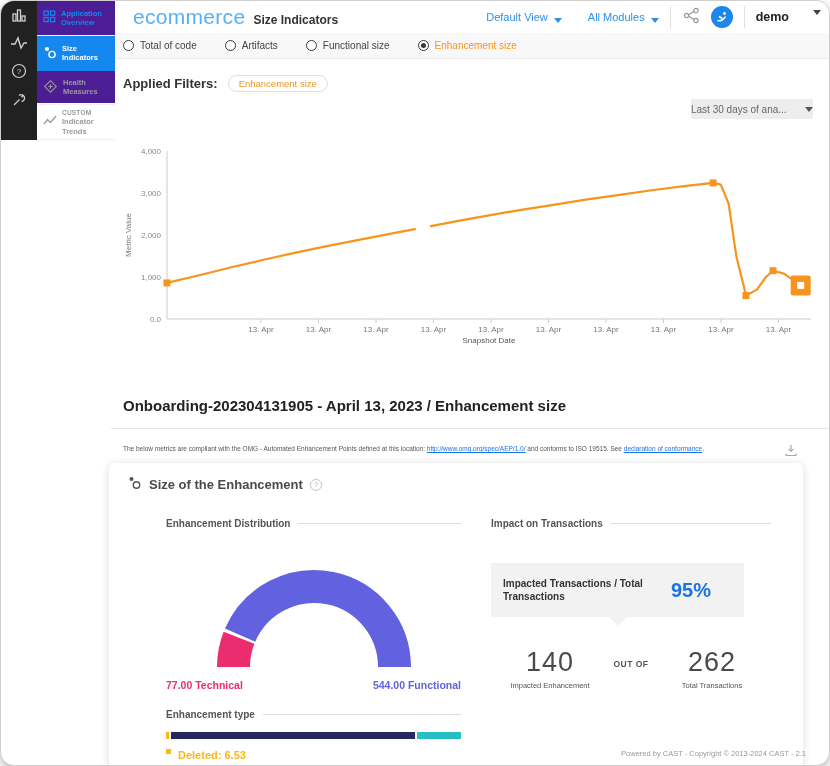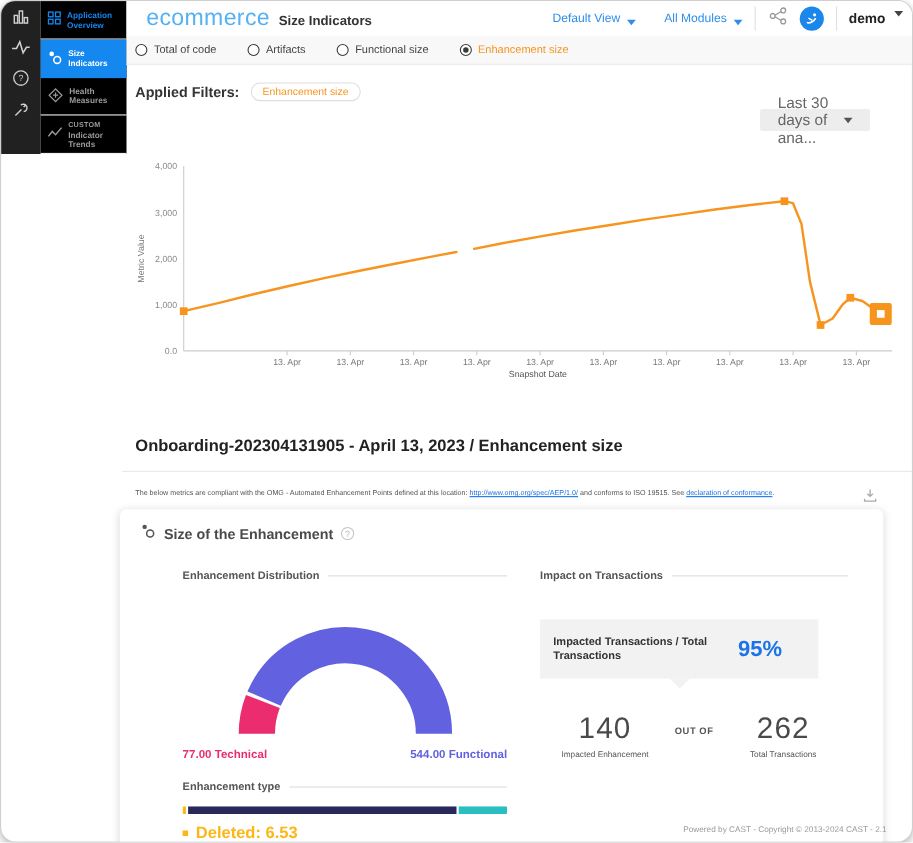--- a/index.html
+++ b/index.html
@@ -8,58 +8,58 @@
   #app {
     position:relative; width:830px; height:766px; background:#fff;
     border:1px solid #cfcfcf; border-radius:14px; overflow:hidden;
     box-shadow:0 3px 8px rgba(0,0,0,.28);
   }
   
   .rail { position:absolute; left:0; top:0; width:36px; height:139px; background:#212121;
           display:flex; flex-direction:column; align-items:center; padding-top:6px; gap:13px; }
   .rail svg { display:block; }
   
-  .subnav { position:absolute; left:36px; top:0; width:78px; height:139px; background:#000000; }
+  .subnav { position:absolute; left:36px; top:0; width:78px; height:102px; background:#4c1d95; }
   .subnav-item { height:34.75px; display:flex; align-items:center; gap:5px; padding-left:6px;
                  font-size:7.5px; font-weight:bold; color:#9a9a9a; border-bottom:1px solid #f1f1f1;
                  line-height:1.25; cursor:pointer; }
   .subnav-item.link { color:#1588f0; }
   .subnav-item.active { background:#1588f0; color:#fff; border-bottom:none; }
   .subnav-item .nav-label { width:52px; }
   .custom-caps { font-size:6.5px; letter-spacing:.2px; }
   
   .hdr { position:absolute; left:114px; top:0; width:716px; height:32px; background:#fff;
          display:flex; align-items:center; }
   .hdr-title { display:flex; align-items:baseline; margin-left:18px; }
   .app-name { font-size:21px; color:#55b1f4; letter-spacing:.3px; }
   .page-name { font-size:12px; font-weight:bold; color:#333; margin-left:8px; }
   .hdr-right { margin-left:auto; display:flex; align-items:center; margin-right:10px; }
   .hdr-link { font-size:11px; color:#2e8ee8; display:flex; align-items:flex-end; gap:6px; cursor:pointer; }
   .caret { width:0; height:0; border-left:4px solid transparent; border-right:4px solid transparent;
            border-top:5px solid #2e8ee8; display:inline-block; }
   .caret.dark { border-top-color:#444; }
   .vdiv { width:1px; height:22px; background:#e0e0e0; margin:0 11px; }
-  .user { font-size:12.5px; font-weight:bold; color:#222; display:flex; align-items:flex-start; gap:8px; cursor:pointer; }
+  .user { font-size:12.5px; font-weight:bold; color:#222; display:flex; align-items:flex-start; gap:24px; cursor:pointer; }
   .logo-circle { width:22px; height:22px; border-radius:50%; background:#1b87ea;
                  display:flex; align-items:center; justify-content:center; cursor:pointer; }
   
   .radio-row { position:absolute; left:114px; top:32px; width:716px; height:26px; background:#f8f8f8;
                border-bottom:1px solid #ececec; display:flex; align-items:center; padding-left:8px; gap:28px; }
   .radio-item { display:flex; align-items:center; gap:6px; font-size:10px; color:#444; cursor:pointer; }
   .radio-circle { width:11px; height:11px; border:1.5px solid #3a3a3a; border-radius:50%; background:#fff;
                   display:flex; align-items:center; justify-content:center; }
   .radio-circle .dot { width:5px; height:5px; border-radius:50%; background:#3a3a3a; }
   .radio-item.selected .radio-label { color:#f7941e; }
   
   .filters { position:absolute; left:122px; top:74px; display:flex; align-items:center; }
   .filters-label { font-size:13px; font-weight:bold; color:#333; }
   .chip { margin-left:10px; border:1px solid #ddd; border-radius:10px; padding:2px 10px;
           font-size:9.5px; color:#f7941e; background:#fff; cursor:pointer; }
-  .range-dd { position:absolute; left:690px; top:98px; width:100px; height:20px; background:#ededed;
-              border-radius:2px; display:flex; align-items:center; padding:0 16px; font-size:14px;
+  .range-dd { position:absolute; left:690px; top:98px; width:122px; height:20px; background:#ededed;
+              border-radius:2px; display:flex; align-items:center; padding:0 0; font-size:10px;
               color:#666; cursor:pointer; }
   .range-dd .caret { margin-left:auto; border-top-color:#555; }
   
   #lineChart { position:absolute; left:118px; top:140px; }
   
   .snap-heading { position:absolute; left:122px; top:396px; font-size:15px; font-weight:bold; color:#222; }
   .hdiv { position:absolute; left:110px; top:427px; width:719px; height:1px; background:#e8e8e8; }
   .compliance { position:absolute; left:122px; top:444px; width:655px; font-size:6.5px; color:#555; }
   .compliance a { color:#1a73e8; text-decoration:underline; cursor:pointer; }
   .dl-icon { position:absolute; left:783px; top:442px; cursor:pointer; }
@@ -76,21 +76,21 @@
   .gauge-wrap { margin:10px auto 0; width:260px; }
   .gauge-labels { display:flex; justify-content:space-between; margin-top:4px;
                   font-size:10.5px; font-weight:bold; }
   .gauge-labels .tech { color:#eb2d6f; }
   .gauge-labels .func { color:#6262e0; }
   .enh-type-hdr { margin-top:18px; }
   .stack-bar { margin-top:12px; height:7px; display:flex; border-radius:1px; overflow:hidden; }
   .stack-bar .seg { height:100%; }
   .stack-bar .seg + .seg { margin-left:2px; }
   .legend { margin-top:10px; }
-  .legend-item { display:flex; align-items:center; gap:7px; font-size:15px; font-weight:bold;
+  .legend-item { display:flex; align-items:flex-start; gap:7px; font-size:11px; font-weight:bold;
                  height:14px; }
   .legend-item .bullet { width:5px; height:5px; }
   .callout { position:relative; margin-top:34px; width:253px; background:#f2f2f2; padding:14px 12px;
              display:flex; align-items:center; gap:10px; }
   .callout:after { content:""; position:absolute; left:50%; bottom:-9px; margin-left:-9px;
                    border-left:9px solid transparent; border-right:9px solid transparent;
                    border-top:9px solid #f2f2f2; }
   .callout .ratio-label { font-size:10px; font-weight:bold; color:#333; width:158px; line-height:1.3; }
   .callout .ratio-value { font-size:20px; font-weight:bold; color:#1a73e8; }
   .impact-nums { margin-top:30px; display:flex; align-items:flex-start; }

